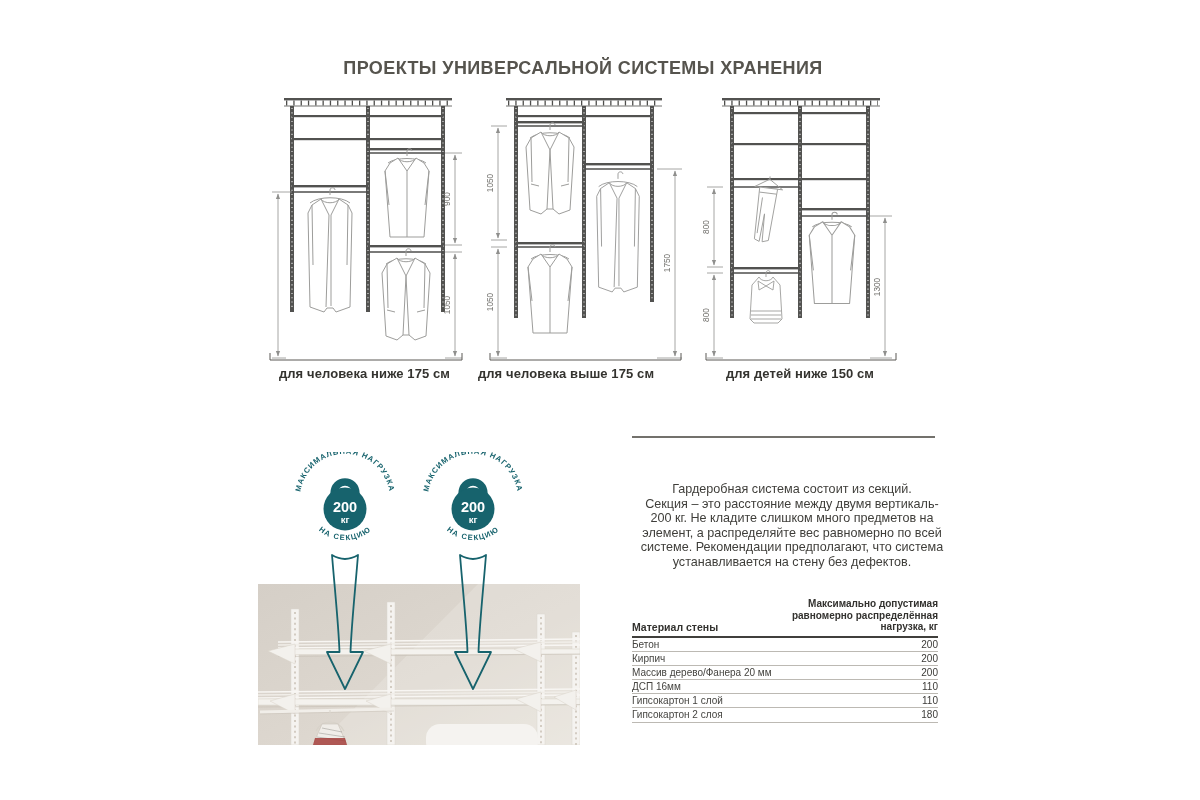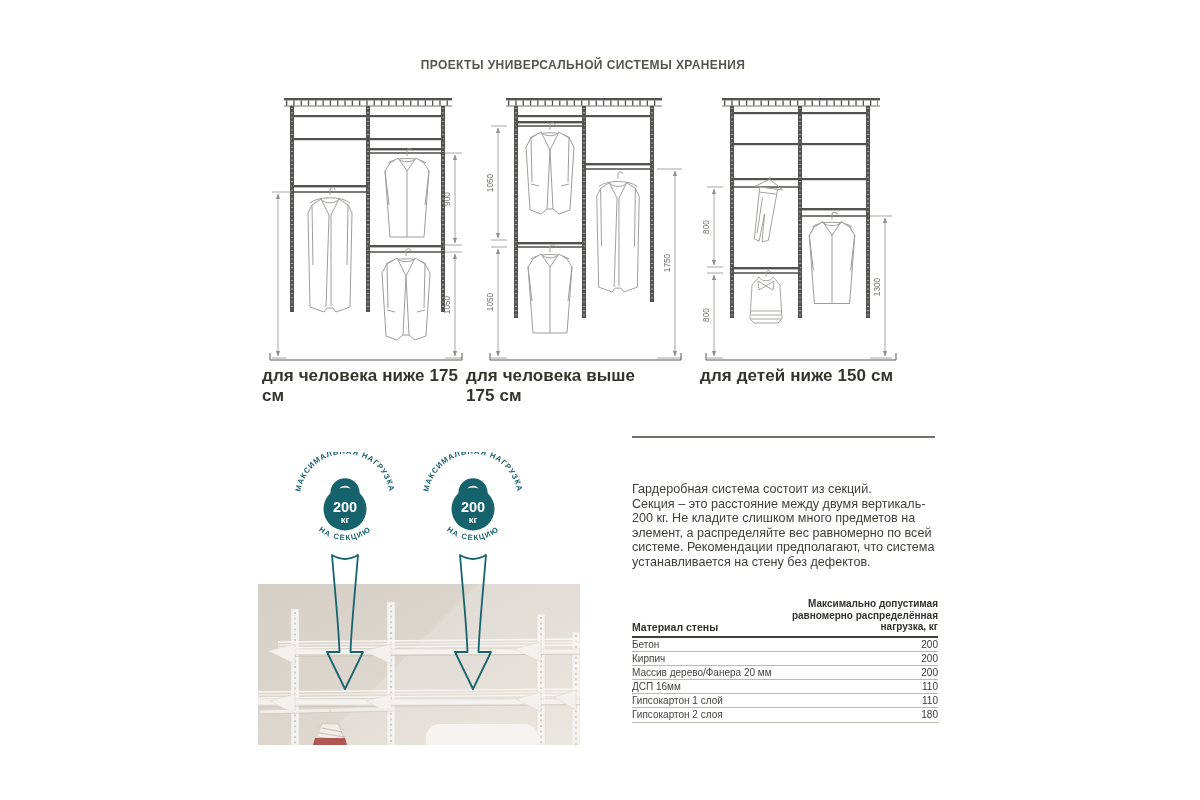--- a/index.html
+++ b/index.html
@@ -3,39 +3,39 @@
 <meta charset="utf-8">
 <style>
   html,body{margin:0;padding:0;background:#ffffff;}
   #canvas{
     position:relative;width:1200px;height:800px;background:#ffffff;overflow:hidden;
     font-family:"Liberation Sans", sans-serif;
   }
   .abs{position:absolute;}
   .page-title{
     left:283px;top:58px;width:600px;text-align:center;
-    font-size:12px;font-weight:700;letter-spacing:.4px;color:#56544e;
+    font-size:18px;font-weight:700;letter-spacing:.4px;color:#56544e;
   }
   .diagram{top:90px;height:278px;}
   .diagram svg{display:block;}
   .caption{
-    top:366px;height:18px;
-    font-size:17px;font-weight:700;color:#34332f;letter-spacing:.1px;
+    top:366px;height:18px;text-align:center;
+    font-size:13px;font-weight:700;color:#34332f;letter-spacing:.1px;
   }
   .badge{top:452px;width:104px;height:104px;}
   .down-arrow{top:552px;width:44px;height:140px;}
   .photo{left:258px;top:584px;width:322px;height:161px;}
   .rule{left:632px;top:436px;width:303px;height:2px;background:#73716c;}
   .safety-heading{
     left:632px;top:444px;width:320px;
     font-size:23px;font-weight:600;color:#4c4a45;letter-spacing:.2px;
   }
   .safety-body{
     left:632px;top:482px;width:320px;
-    font-size:12.6px;line-height:14.6px;color:#3f3e3a;
+    font-size:12.6px;line-height:14.6px;color:#3f3e3a;text-align:center;
   }
   .load-table{left:632px;top:598px;width:306px;font-size:10px;color:#3e3d3a;}
   .lt-head{display:flex;justify-content:space-between;align-items:flex-end;
     border-bottom:2px solid #403f3c;padding-bottom:3px;}
   .lt-head .c1{font-weight:700;font-size:10.5px;color:#33322f;}
   .lt-head .c2{font-weight:700;font-size:10px;line-height:11.5px;text-align:right;color:#33322f;}
   .lt-row{display:flex;justify-content:space-between;
     height:13.2px;line-height:13.4px;border-bottom:1px solid #bcb9b3;}
   .lt-row .mat{color:#454440;}
   .lt-row .val{color:#3b3a37;}

